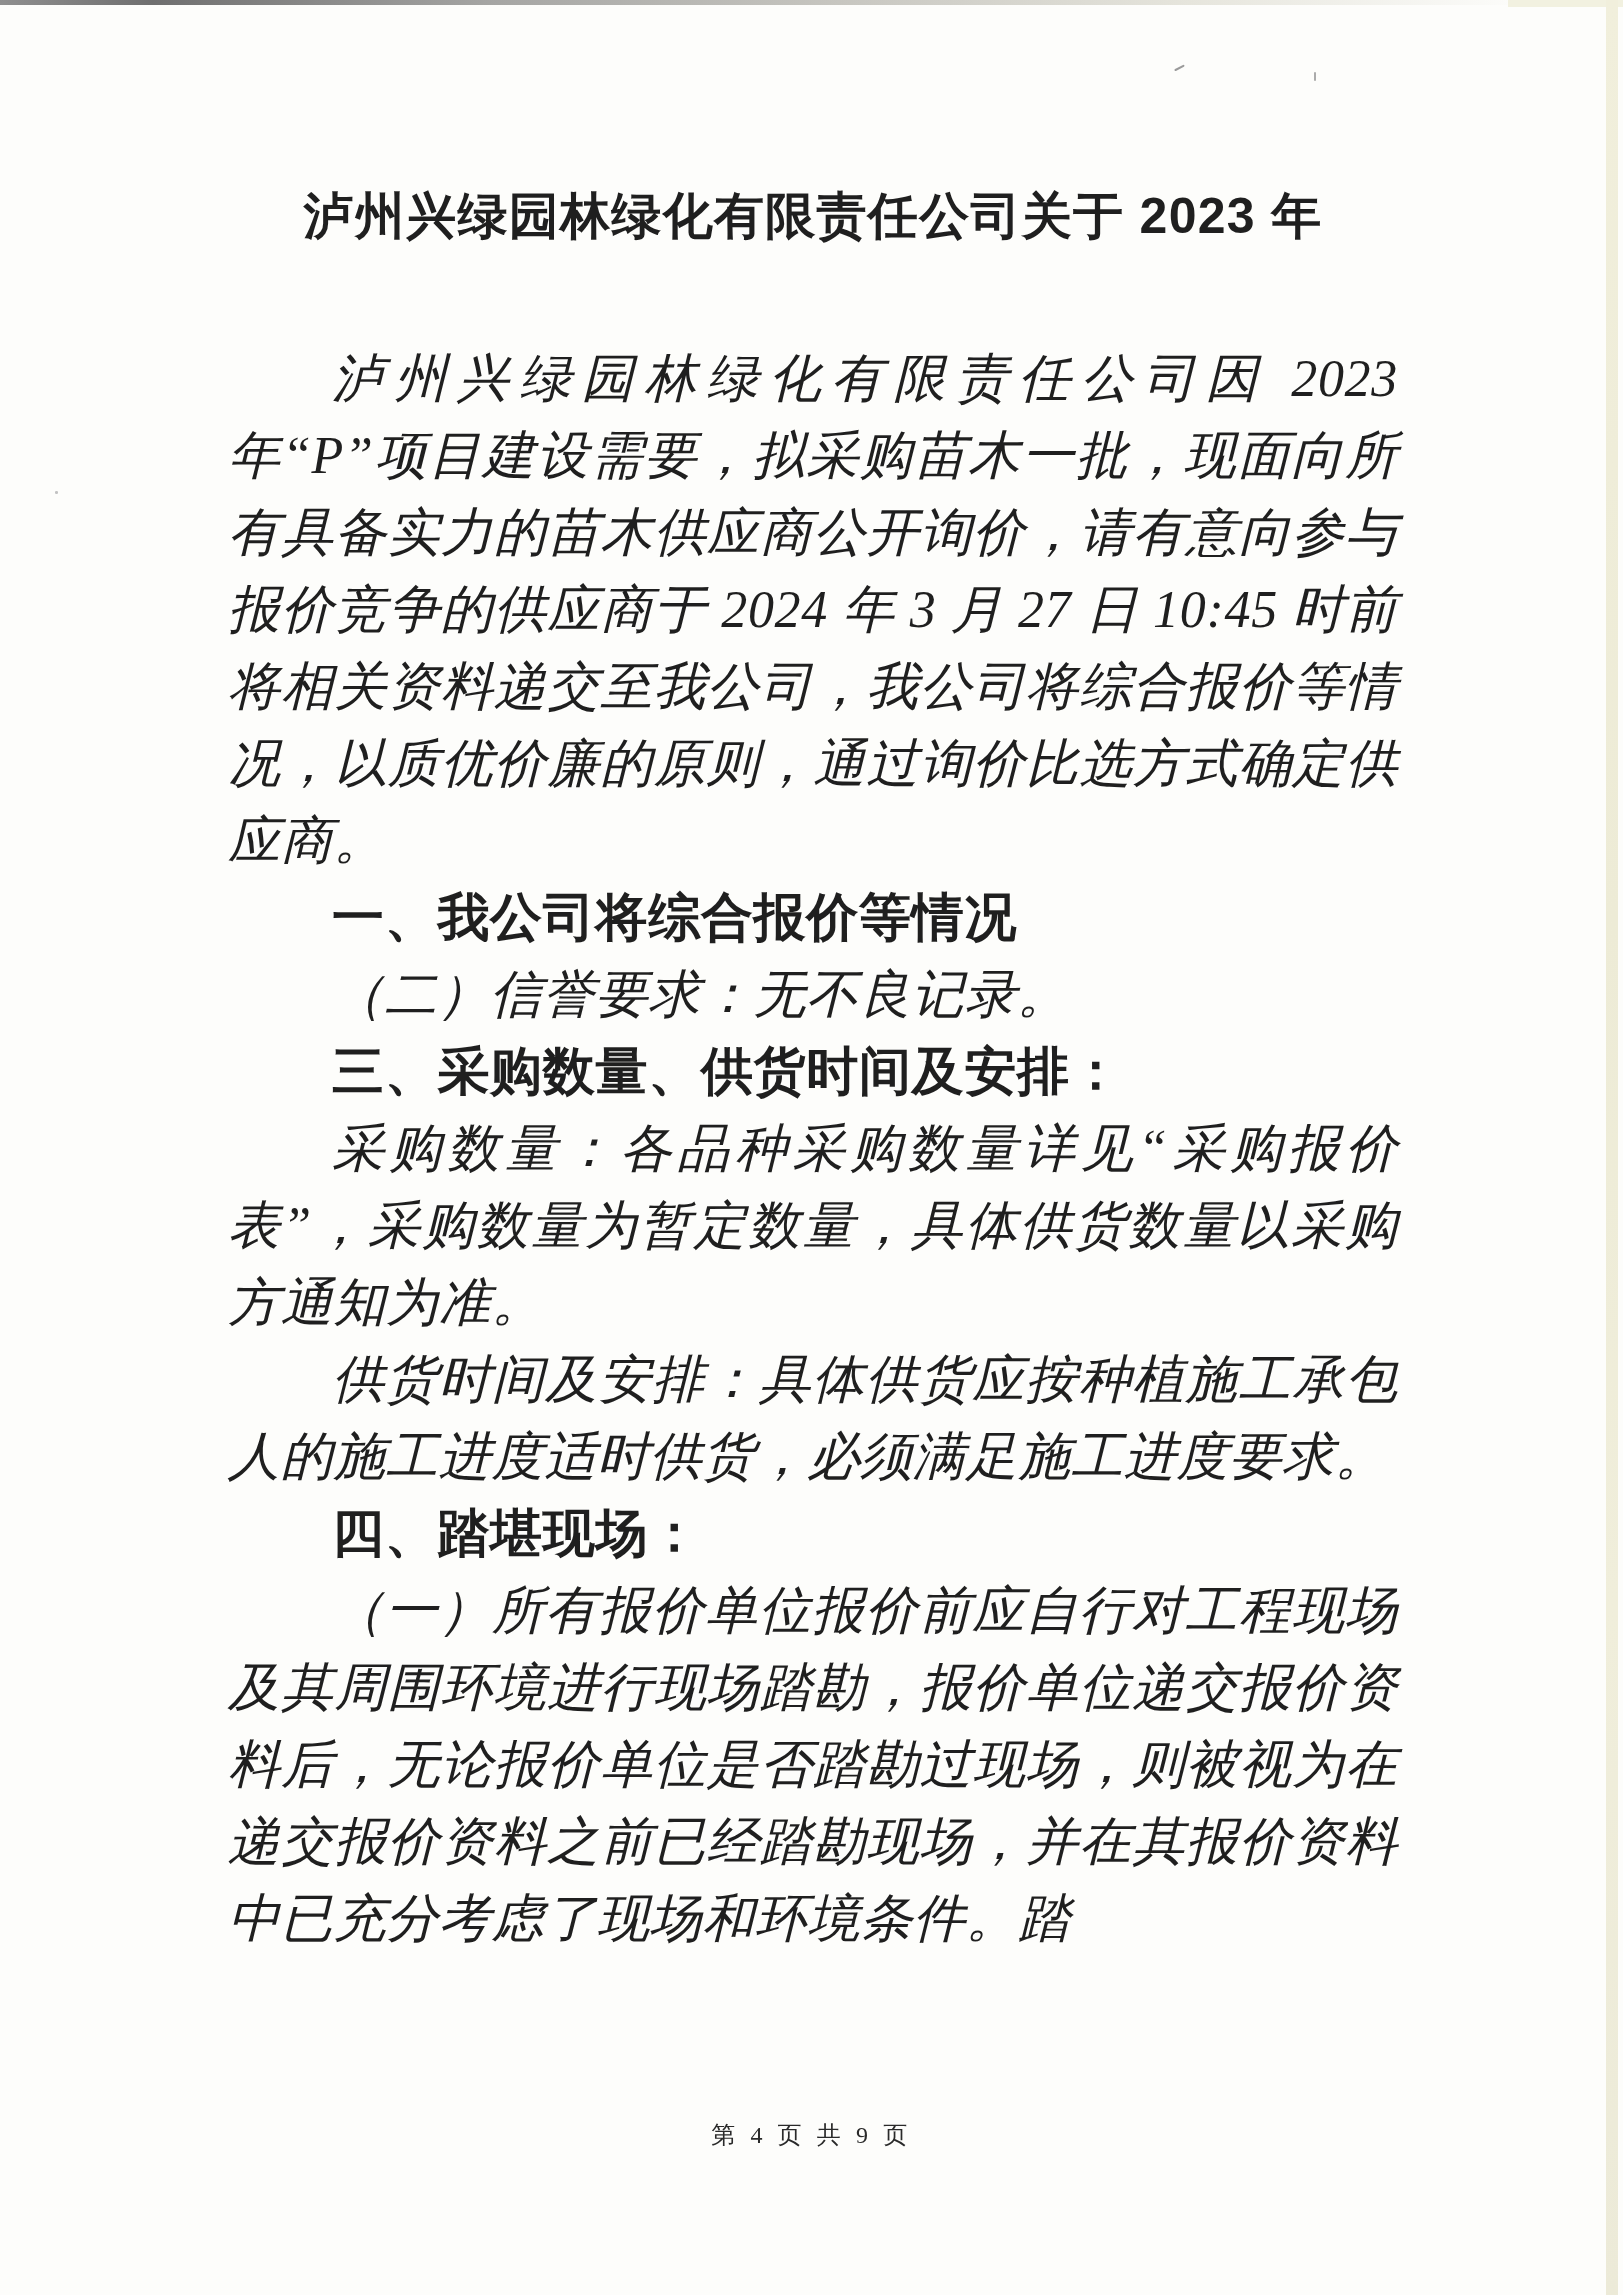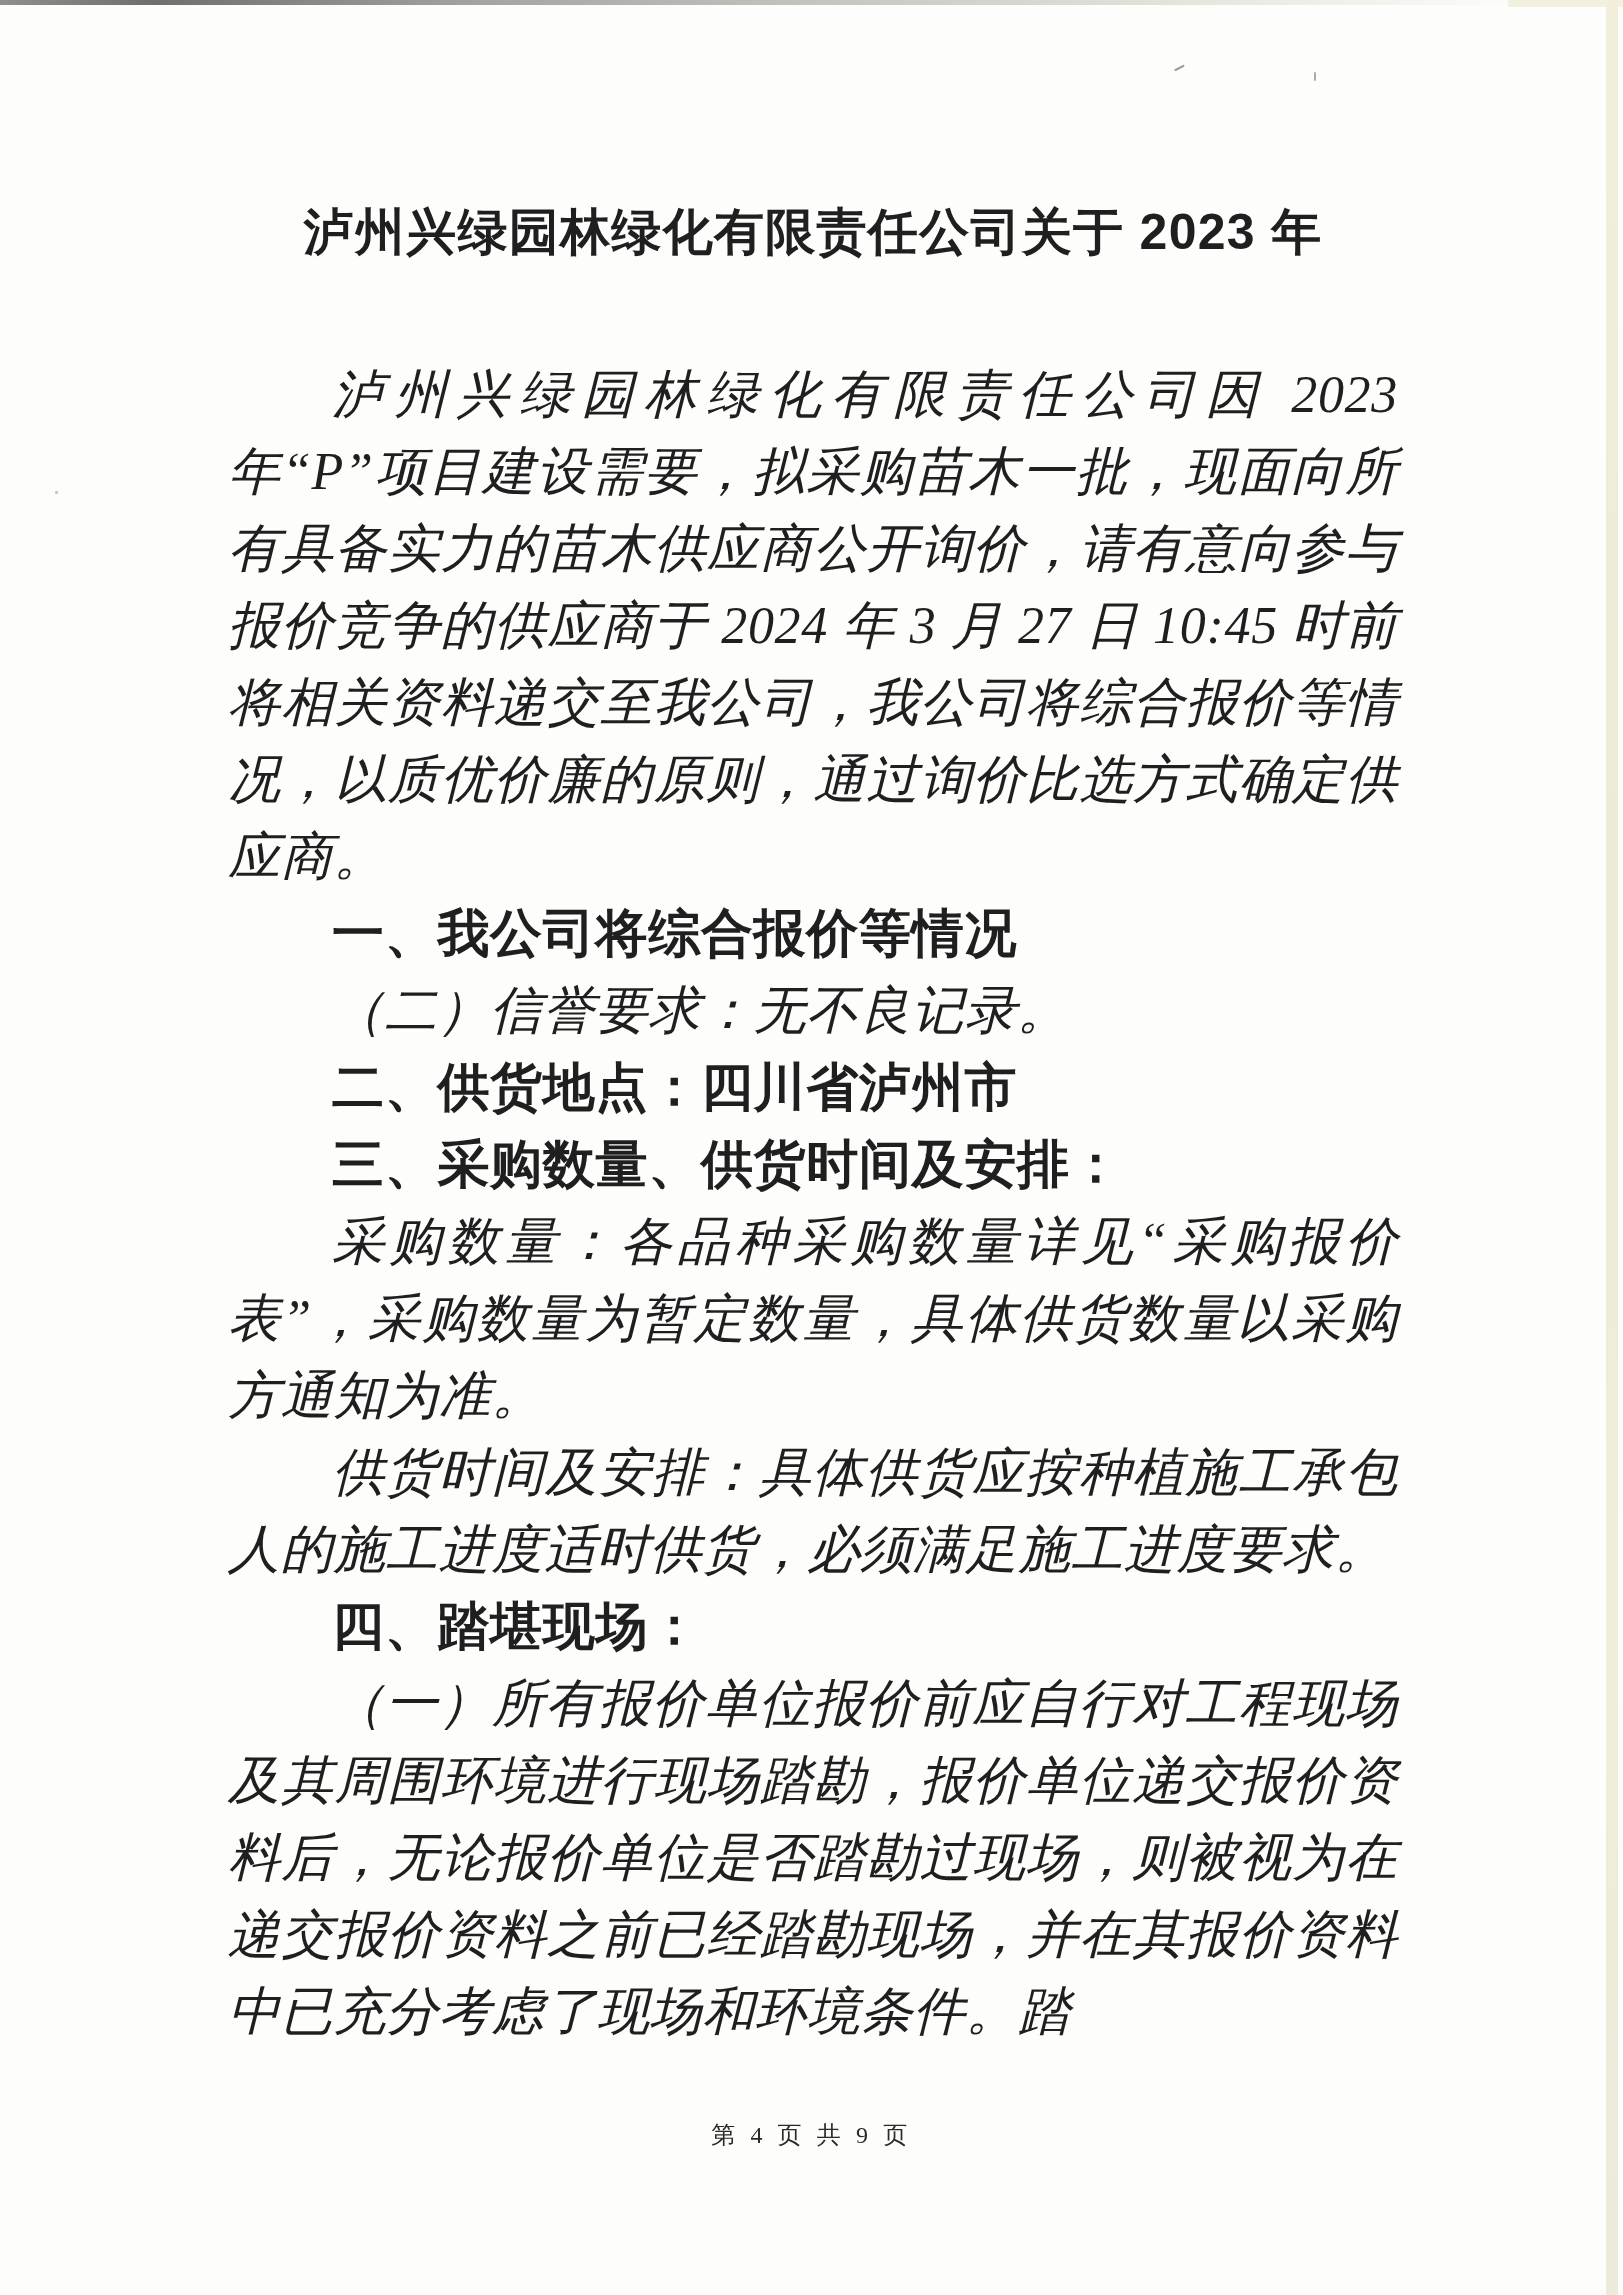--- a/index.html
+++ b/index.html
@@ -36,21 +36,21 @@
   }
   .speck-3 {
     position: absolute; left: 55px; top: 491px; width: 2.6px; height: 2.6px;
     background: #c2c2c2; border-radius: 50%;
   }
   
   .doc {
     position: absolute;
     left: 228px;
     right: 225px;
-    top: 190px;
+    top: 174px;
   }
   .title-block {
     margin: 0 0 81px 0;
     font-family: "Liberation Sans", sans-serif;
     font-weight: 700;
     font-size: 50px;
     line-height: 85px;
     text-align: center;
     letter-spacing: 1.3px;
   }
@@ -96,21 +96,20 @@
       <div>泸州兴绿园林绿化有限责任公司关于 2023 年</div>
     </div>
 
     <p class="body-text oblique">泸州兴绿园林绿化有限责任公司因 2023 年“P”项目建设需要，拟采购苗木一批，现面向所有具备实力的苗木供应商公开询价，请有意向参与报价竞争的供应商于 2024 年 3 月 27 日 10:45 时前将相关资料递交至我公司，我公司将综合报价等情况，以质优价廉的原则，通过询价比选方式确定供应商。</p>
 
     <p class="body-text heading">一、我公司将综合报价等情况</p>
 
 
     <p class="body-text oblique">（二）信誉要求：无不良记录。</p>
 
-    <p class="body-text heading">二、供货地点：四川省泸州市</p>
 
     <p class="body-text heading">三、采购数量、供货时间及安排：</p>
 
     <p class="body-text oblique">采购数量：各品种采购数量详见“采购报价表”，采购数量为暂定数量，具体供货数量以采购方通知为准。</p>
 
     <p class="body-text oblique">供货时间及安排：具体供货应按种植施工承包人的施工进度适时供货，必须满足施工进度要求。</p>
 
     <p class="body-text heading">四、踏堪现场：</p>
 
     <p class="body-text oblique">（一）所有报价单位报价前应自行对工程现场及其周围环境进行现场踏勘，报价单位递交报价资料后，无论报价单位是否踏勘过现场，则被视为在递交报价资料之前已经踏勘现场，并在其报价资料中已充分考虑了现场和环境条件。踏</p>

